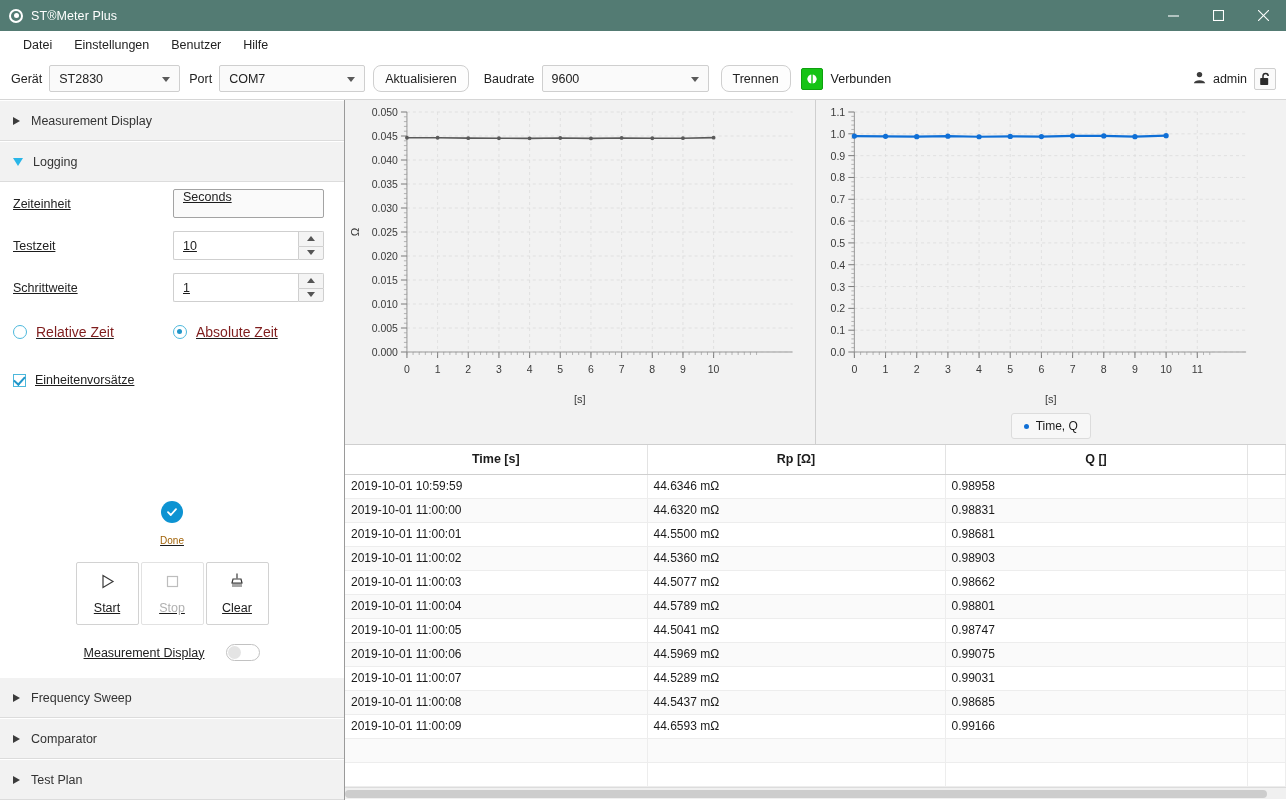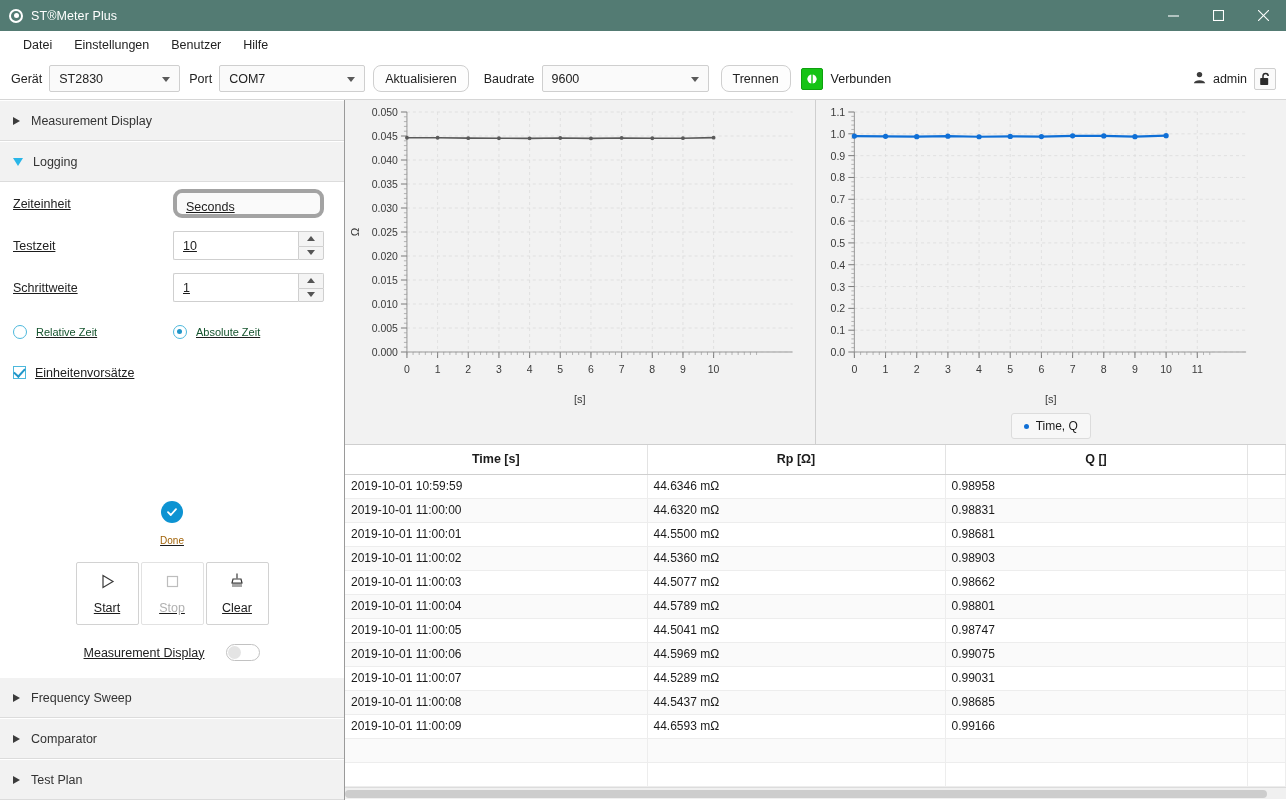--- a/index.html
+++ b/index.html
@@ -192,24 +192,24 @@
   .field-label {
     width: 160px;
     font-size: 12.5px;
     color: #222;
   }
   .field-ctl { flex: 1 1 auto; display:flex; }
   .sel-box {
     position: relative;
     height: 29px;
     width: 151px;
-    border: 4px solid #a3a3a3;
+    border: 1px solid #a3a3a3;
     background: #fafafa;
-    border-radius: 9px;
-    display: flex; align-items: flex-end;
+    border-radius: 2px;
+    display: flex; align-items: flex-start;
     padding: 0 9px;
     font-size: 12.5px;
     color: #222;
   }
   .spin-wrap { display: flex; width: 151px; height: 29px; }
   .spin-input {
     flex: 1 1 auto;
     border: 1px solid #cfcfcf;
     border-right: none;
     background: #ffffff;
@@ -233,42 +233,42 @@
   .spin-b:last-child  { border-radius: 0 0 2px 0;}
   .up-arrow { width:0;height:0;border-left:4px solid transparent;border-right:4px solid transparent;border-bottom:5px solid #555; }
   .dn-arrow { width:0;height:0;border-left:4px solid transparent;border-right:4px solid transparent;border-top:5px solid #555; }
 
   #radio-row {
     display: flex;
     align-items: center;
     height: 36px;
     margin-top: 6px;
   }
-  .radio-item { display:flex; align-items:center; font-size:11px; color:#14532d; }
+  .radio-item { display:flex; align-items:center; font-size:14px; color:#7f1d1d; }
   #radio-rel { width: 160px; }
   .radio-o {
     width: 14px; height: 14px;
     border-radius: 50%;
     border: 1.6px solid #4cb8dc;
     margin-right: 9px;
     background: #ffffff;
     position: relative;
     flex: 0 0 auto;
   }
   .radio-o.checked::after {
     content: "";
     position: absolute;
     left: 3px; top: 3px;
     width: 5px; height: 5px;
     border-radius: 50%;
     background: #2196c9;
   }
   #check-row {
-    display: flex; align-items: flex-start;
-    height: 30px; margin-top: 16px;
+    display: flex; align-items: flex-end;
+    height: 30px; margin-top: 7px;
     font-size: 12.5px; color: #222;
   }
   .chk {
     width: 13px; height: 13px;
     border: 1.5px solid #4cb8dc;
     background: #ffffff;
     margin-right: 9px;
     position: relative;
     flex: 0 0 auto;
   }

